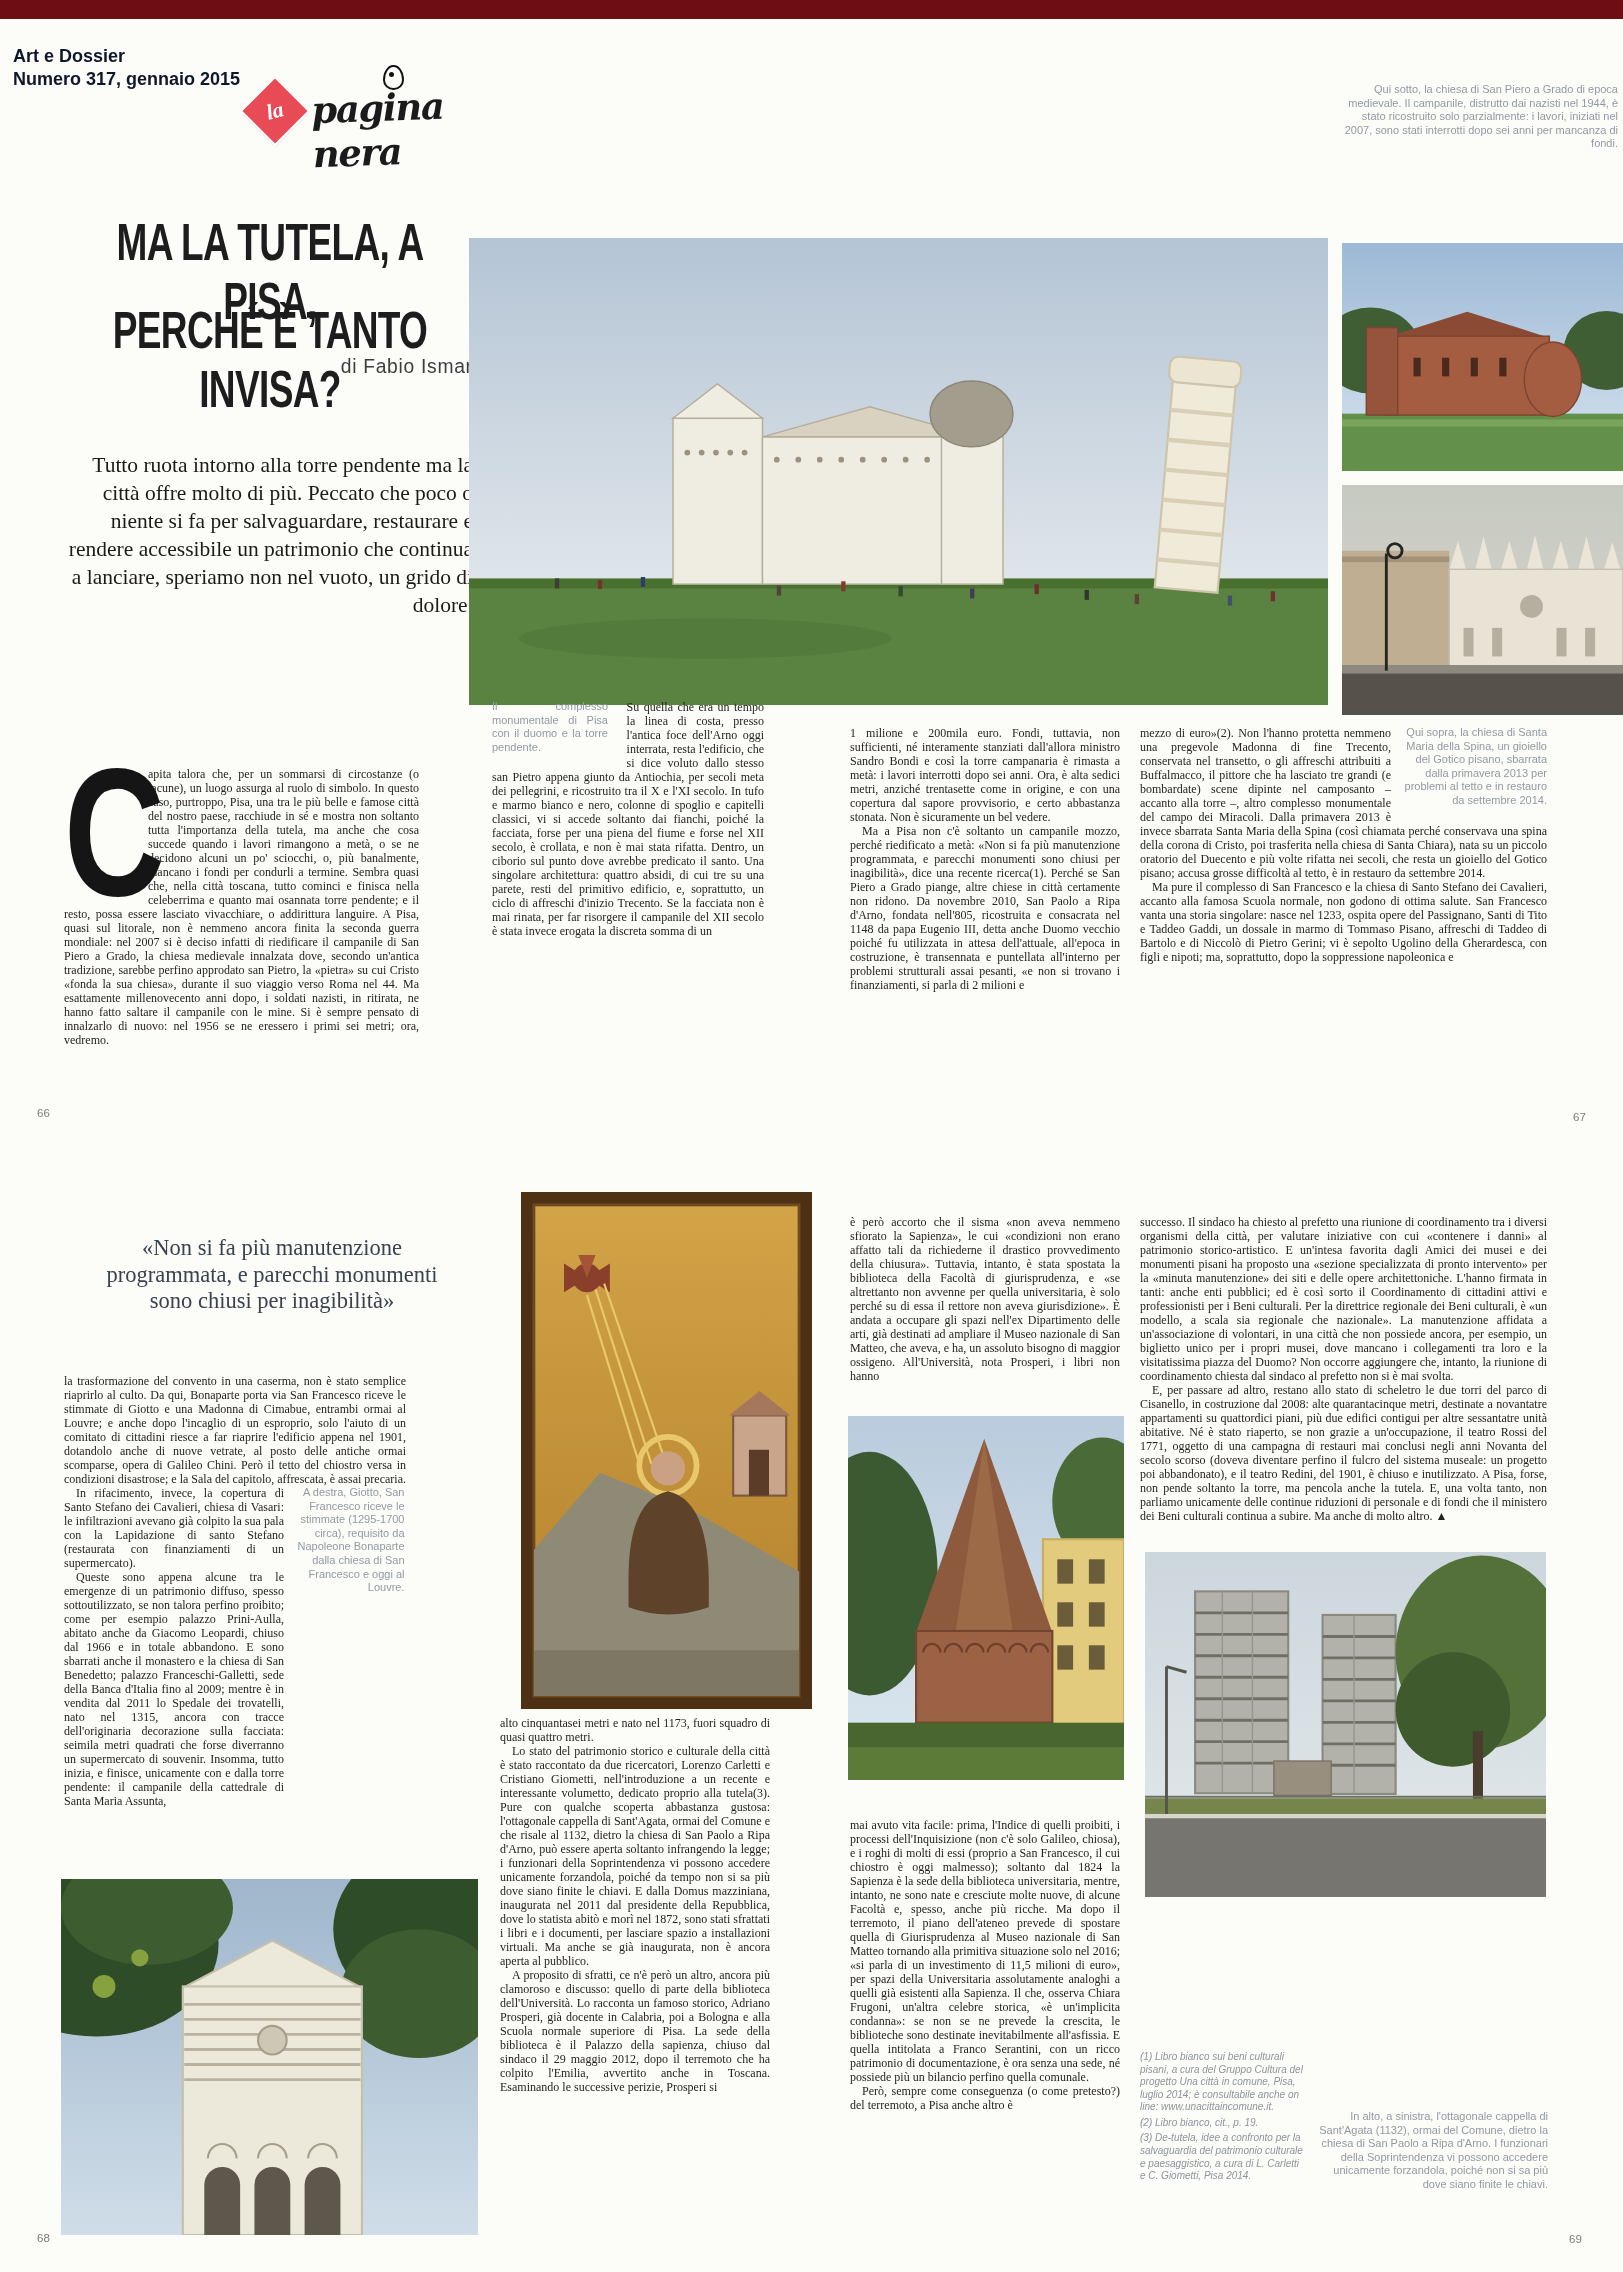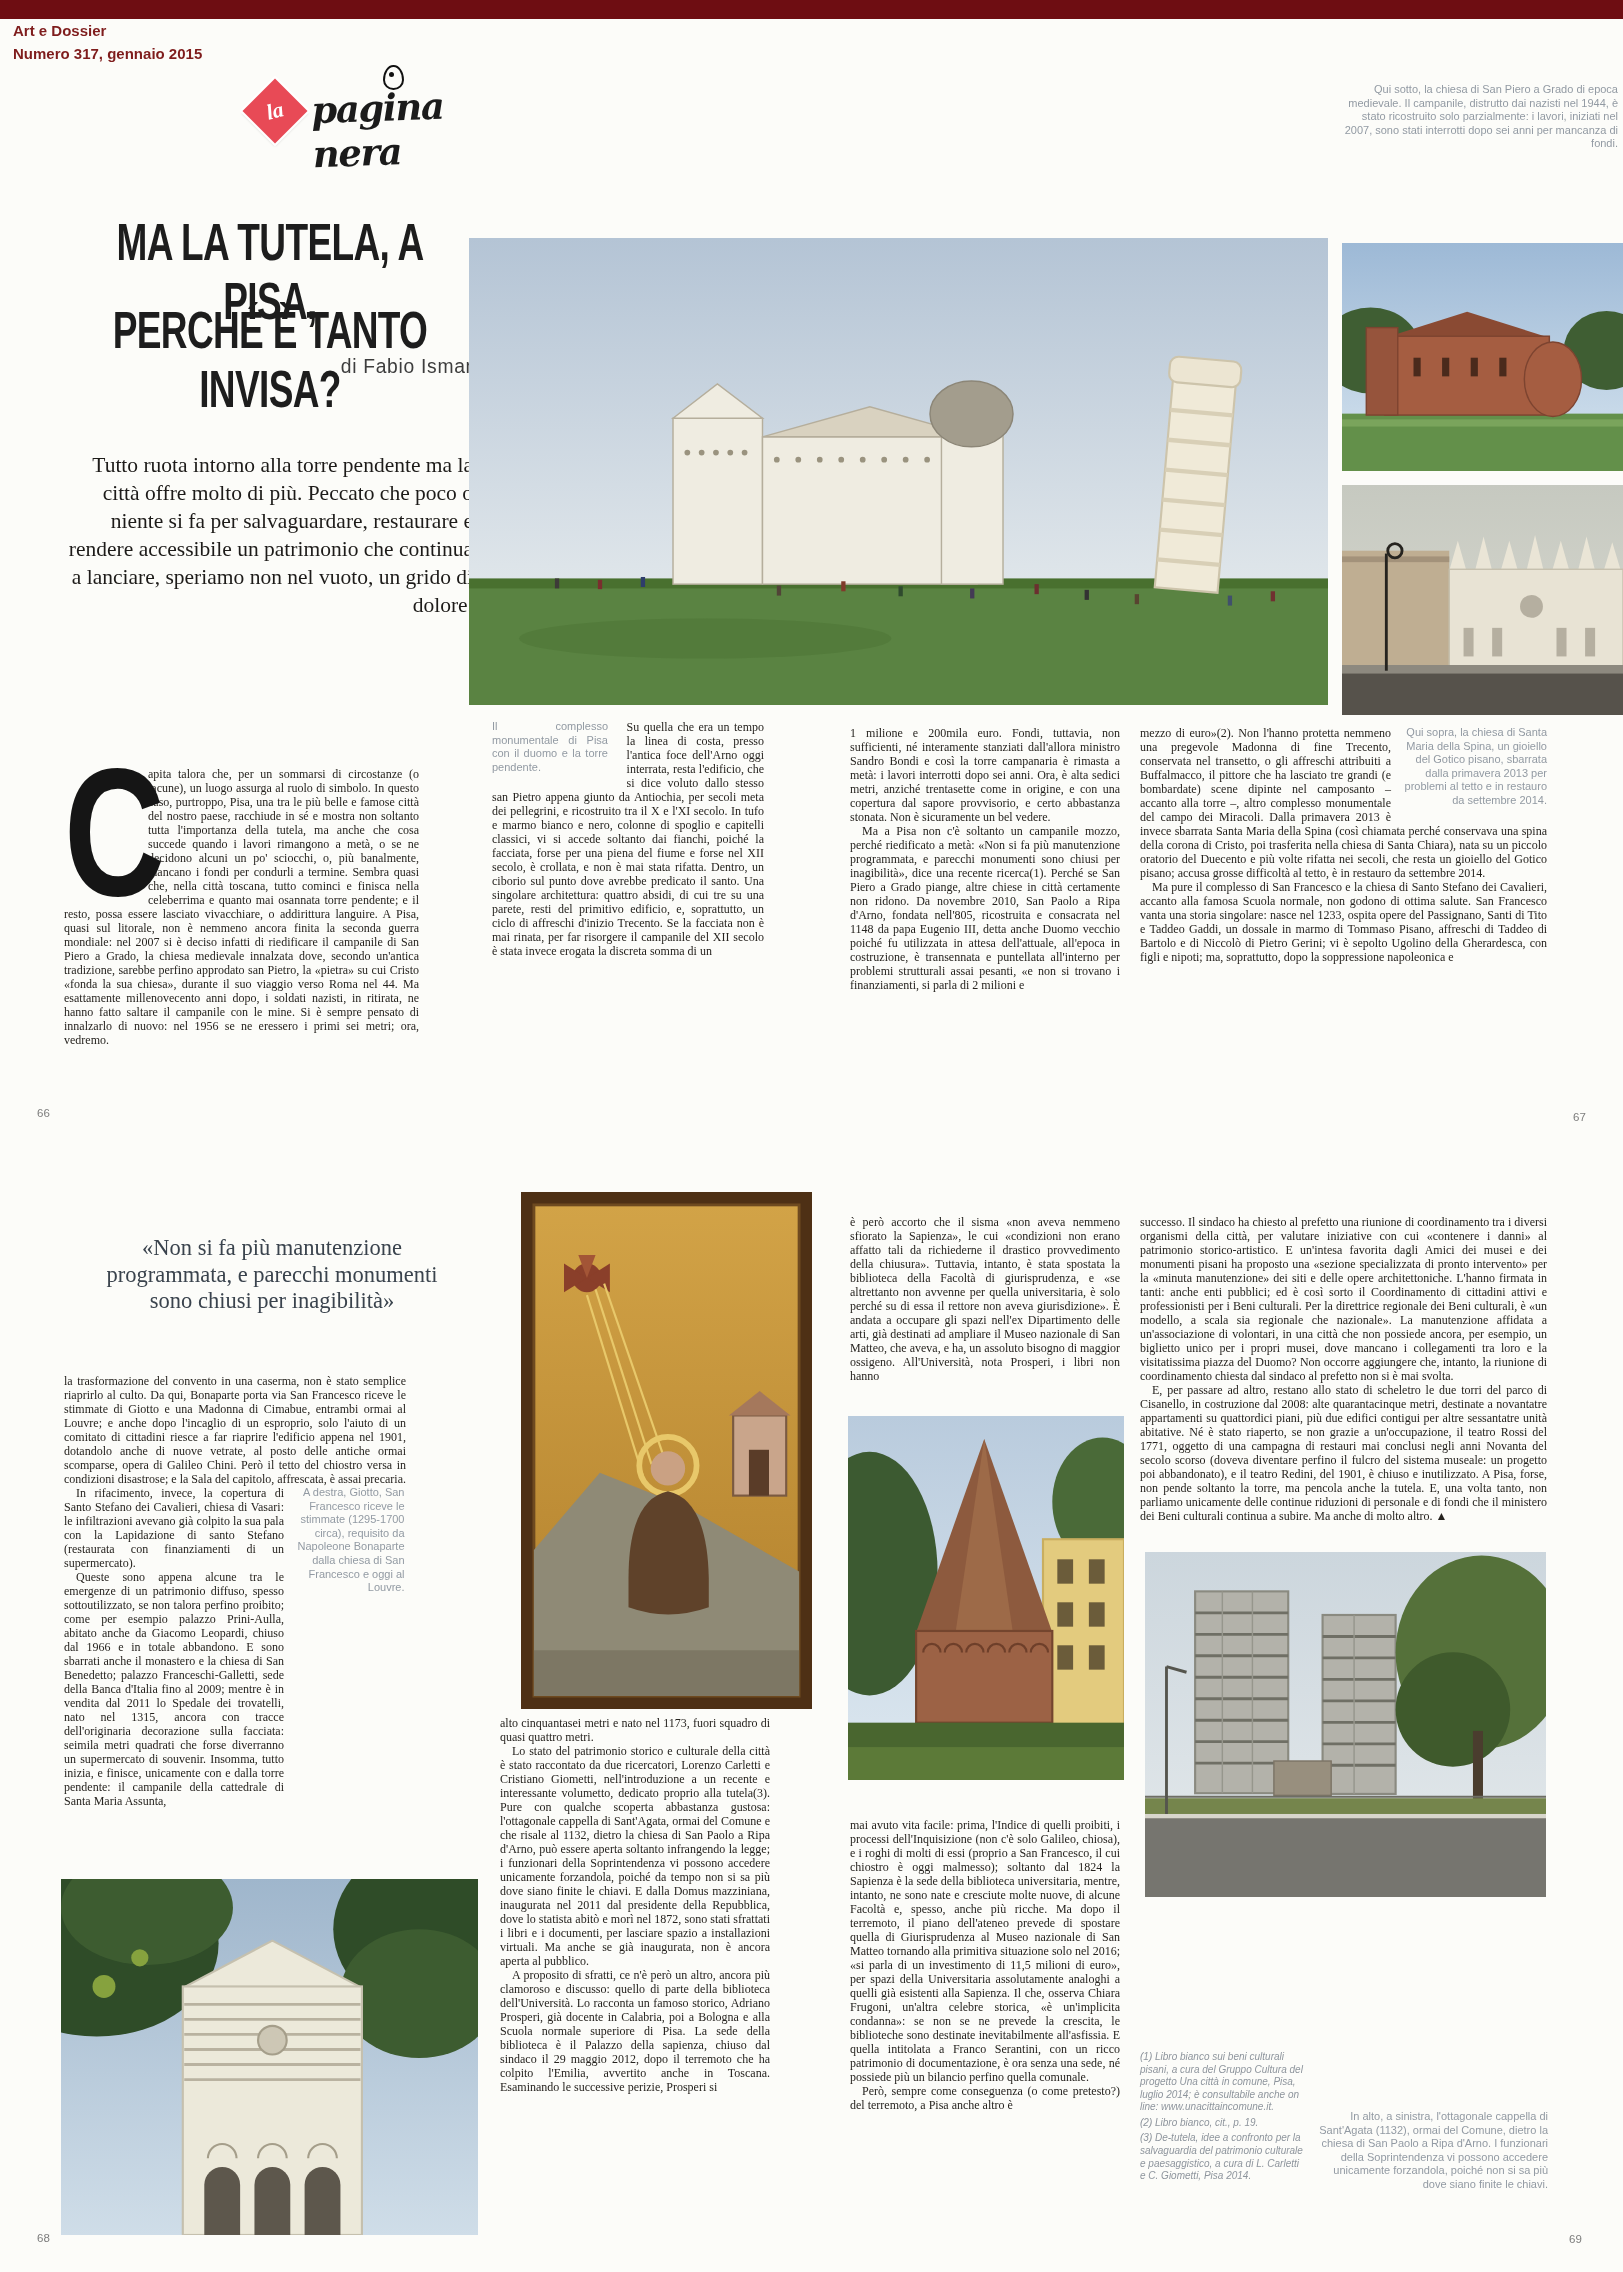--- a/index.html
+++ b/index.html
@@ -1,21 +1,21 @@
 <!DOCTYPE html>
 <html lang="it" style="font-size:11.5px"><head>
 <meta charset="utf-8">
 <style>
   html,body{margin:0;padding:0;background:#d8d8d4;}
   .sheet{position:relative;width:1623px;height:2273px;background:#fcfcf9;overflow:hidden;
          font-family:"Liberation Serif",serif;color:#201e1c;}
   .abs{position:absolute;}
   .topbar{position:absolute;left:0;top:0;width:1623px;height:18.6px;background:#6e0d12;}
-  .masthead{position:absolute;left:13px;top:19px;font-family:"Liberation Sans",sans-serif;
-            font-size:15px;line-height:23px;font-weight:600;color:#7f1d1d;}
+  .masthead{position:absolute;left:13px;top:45px;font-family:"Liberation Sans",sans-serif;
+            font-size:18px;line-height:23px;font-weight:600;color:#0f172a;}
   
   .logo{position:absolute;left:243px;top:72px;width:258px;height:79px;}
   .logo-diamond{position:absolute;left:8.6px;top:15.7px;width:46px;height:46px;background:#e84a56;
                 transform:rotate(45deg);box-shadow:0 0 0 2.1px #fff,1.4px 1.4px 2.9px rgba(0,0,0,.25);}
   .logo-la{position:absolute;left:8.6px;top:15.7px;width:46px;height:46px;display:flex;align-items:center;justify-content:center;
            color:#fff;font-style:italic;font-weight:bold;font-size:21.5px;transform:rotate(-14deg);}
   .logo-word{position:absolute;left:69px;top:13px;font-family:"DejaVu Serif",serif;font-weight:bold;
              font-size:37px;letter-spacing:-1.4px;color:#1b1b1b;transform:rotate(-2deg);font-style:italic;}
   .eye{position:absolute;left:140px;top:-7.2px;width:17px;height:21.5px;border:2.9px solid #111;border-radius:50% 50% 50% 50%/60% 60% 40% 40%;}
   .eye::after{content:"";position:absolute;left:3.6px;top:5px;width:5px;height:5px;border-radius:50%;background:#111;}
@@ -195,21 +195,21 @@
       <line x1="62" y1="96" x2="62" y2="260" stroke="#26241f" stroke-width="4"></line>
       <circle cx="74" cy="92" r="10" fill="none" stroke="#26241f" stroke-width="4"></circle>
     </svg>
   </div>
 
   <div class="bodycol" style="left:64px;top:767px;width:355px;">
     <span class="dropcap">C</span>
     <p>apita talora che, per un sommarsi di circostanze (o lacune), un luogo assurga al ruolo di simbolo. In questo caso, purtroppo, Pisa, una tra le più belle e famose città del nostro paese, racchiude in sé e mostra non soltanto tutta l'importanza della tutela, ma anche che cosa succede quando i lavori rimangono a metà, o se ne decidono alcuni un po' sciocchi, o, più banalmente, mancano i fondi per condurli a termine. Sembra quasi che, nella città toscana, tutto cominci e finisca nella celeberrima e quanto mai osannata torre pendente; e il resto, possa essere lasciato vivacchiare, o addirittura languire. A Pisa, quasi sul litorale, non è nemmeno ancora finita la seconda guerra mondiale: nel 2007 si è deciso infatti di riedificare il campanile di San Piero a Grado, la chiesa medievale innalzata dove, secondo un'antica tradizione, sarebbe perfino approdato san Pietro, la «pietra» su cui Cristo «fonda la sua chiesa», durante il suo viaggio verso Roma nel 44. Ma esattamente millenovecento anni dopo, i soldati nazisti, in ritirata, ne hanno fatto saltare il campanile con le mine. Si è sempre pensato di innalzarlo di nuovo: nel 1956 se ne eressero i primi sei metri; ora, vedremo.</p>
   </div>
 
-  <div class="bodycol" style="left:492px;top:720px;width:272px;">
+  <div class="bodycol" style="left:492px;top:700px;width:272px;">
     <span class="cap capfloatL">Il complesso monumentale di Pisa con il duomo e la torre pendente.</span>
     <p>Su quella che era un tempo la linea di costa, presso l'antica foce dell'Arno oggi interrata, resta l'edificio, che si dice voluto dallo stesso san Pietro appena giunto da Antiochia, per secoli meta dei pellegrini, e ricostruito tra il X e l'XI secolo. In tufo e marmo bianco e nero, colonne di spoglio e capitelli classici, vi si accede soltanto dai fianchi, poiché la facciata, forse per una piena del fiume e forse nel XII secolo, è crollata, e non è mai stata rifatta. Dentro, un ciborio sul punto dove avrebbe predicato il santo. Una singolare architettura: quattro absidi, di cui tre su una parete, resti del primitivo edificio, e, soprattutto, un ciclo di affreschi d'inizio Trecento. Se la facciata non è mai rinata, per far risorgere il campanile del XII secolo è stata invece erogata la discreta somma di un</p>
   </div>
 
   <div class="bodycol" style="left:850px;top:726px;width:270px;">
     <p>1 milione e 200mila euro. Fondi, tuttavia, non sufficienti, né interamente stanziati dall'allora ministro Sandro Bondi e così la torre campanaria è rimasta a metà: i lavori interrotti dopo sei anni. Ora, è alta sedici metri, anziché trentasette come in origine, e con una copertura dal sapore provvisorio, e certo abbastanza stonata. Non è sicuramente un bel vedere.</p>
     <p class="ind">Ma a Pisa non c'è soltanto un campanile mozzo, perché riedificato a metà: «Non si fa più manutenzione programmata, e parecchi monumenti sono chiusi per inagibilità», dice una recente ricerca(1). Perché se San Piero a Grado piange, altre chiese in città certamente non ridono. Da novembre 2010, San Paolo a Ripa d'Arno, fondata nell'805, ricostruita e consacrata nel 1148 da papa Eugenio III, detta anche Duomo vecchio poiché fu utilizzata in attesa dell'attuale, all'epoca in costruzione, è transennata e puntellata all'interno per problemi strutturali assai pesanti, «e non si trovano i finanziamenti, si parla di 2 milioni e</p>
   </div>
 
   <div class="bodycol" style="left:1140px;top:726px;width:407px;">

